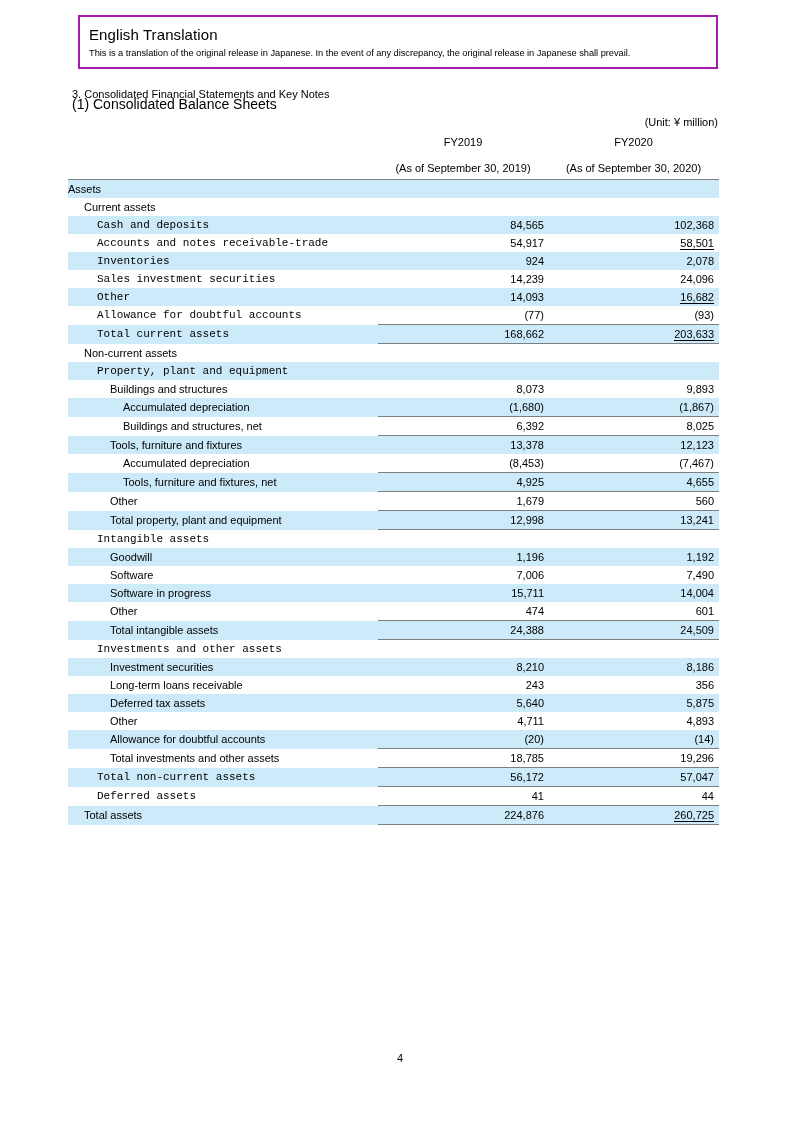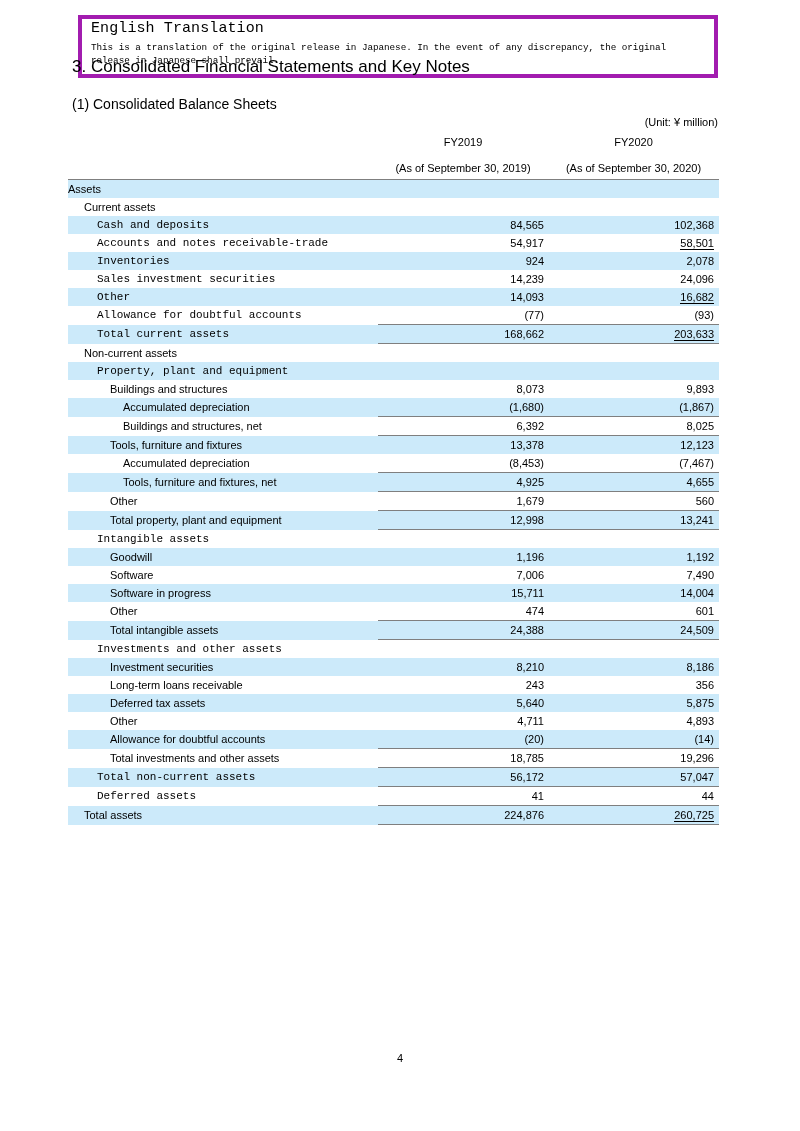--- a/index.html
+++ b/index.html
@@ -20,43 +20,42 @@
     box-sizing: border-box;
     overflow: hidden;
   }
 
   
   .notice-box {
     position: absolute;
     left: 78px;
     top: 15px;
     width: 640px;
-    border: 4px solid #a21caf;
+    border: 2px solid #a21caf;
     box-sizing: border-box;
-    padding: 0 9px 7px 9px;
-    font-family: Liberation Mono, monospace;
+    padding: 8px 9px 7px 9px;
   }
   .notice-title {
     font-size: 15px;
     line-height: 19px;
     letter-spacing: 0.1px;
   }
   .notice-sub {
     font-size: 9.3px;
     line-height: 13px;
     margin-top: 3px;
     letter-spacing: -0.05px;
   }
 
   
   .heading-main {
     position: absolute;
     left: 72px;
-    top: 59px;
-    font-size: 17px;
+    top: 86px;
+    font-size: 11px;
     line-height: 16px;
   }
   .heading-sub {
     position: absolute;
     left: 72px;
     top: 96px;
     font-size: 14px;
     line-height: 16px;
   }
   .unit-label {

